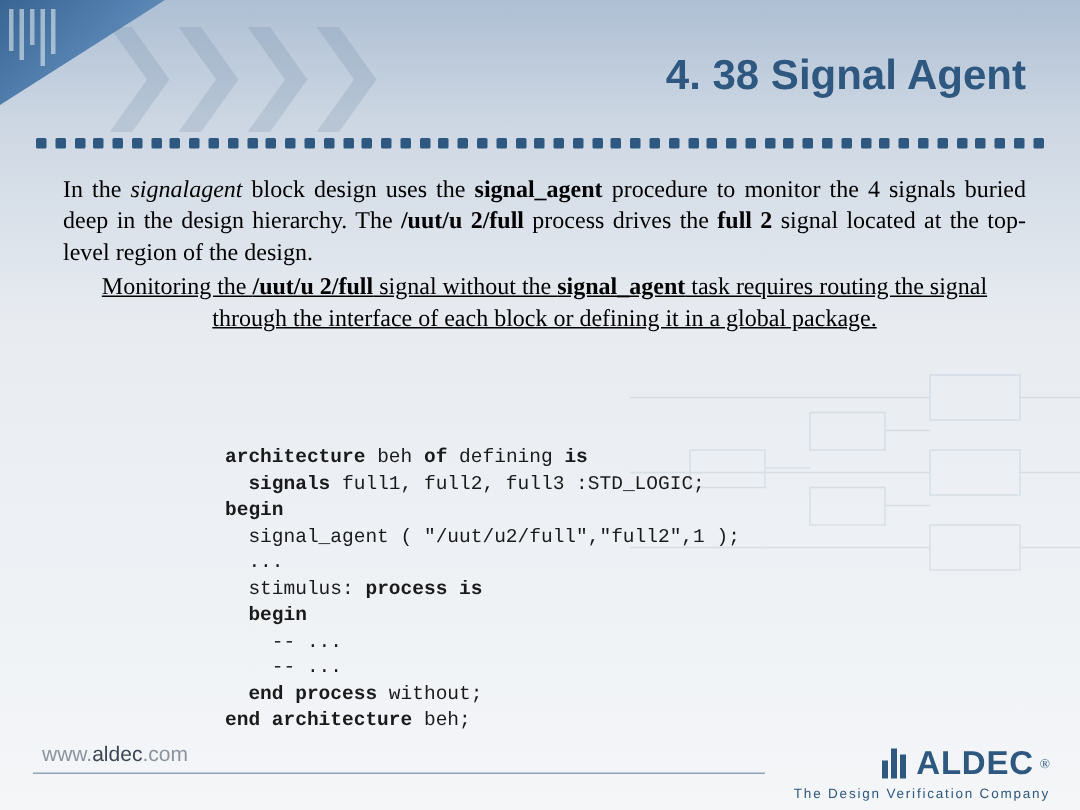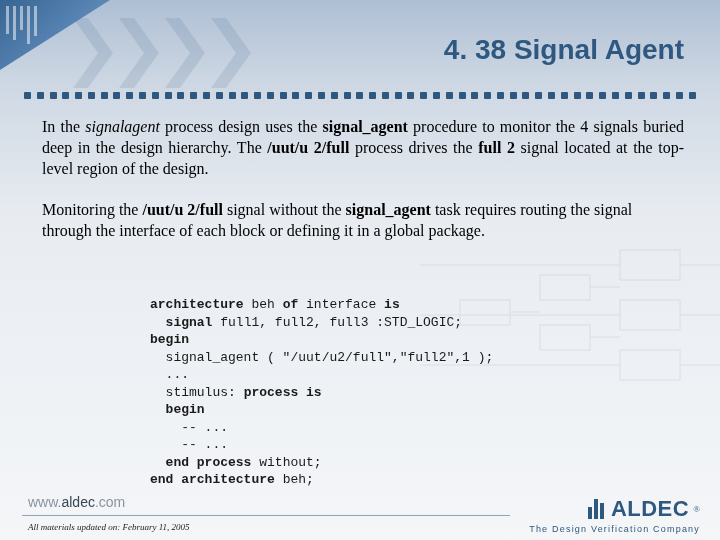--- a/index.html
+++ b/index.html
@@ -40,21 +40,21 @@
     display: flex; justify-content: space-between; align-items: center;
   }
   .dots span {
     width: 7px; height: 7px; background: #2e587f; border-radius: 1px;
   }
   .body-text {
     position: absolute; top: 116px; left: 42px; right: 36px;
     font-size: 16px; line-height: 1.32; color: #000;
     text-align: justify;
   }
-  .body-text .p2 { margin-top: 20px; text-align: left; }
+  .body-text .p2 { margin-top: 2px; text-align: center; text-decoration: underline; }
   .italic { font-style: italic; }
   .bold { font-weight: 700; }
   .code-block {
     position: absolute; top: 296px; left: 150px;
     font-family: 'Courier New', Courier, monospace;
     font-size: 13px; line-height: 1.35; color: #1a1a1a;
     white-space: pre;
   }
   .code-block .kw { font-weight: 700; }
   .footer {
@@ -200,45 +200,44 @@
       <span></span>
       <span></span>
       <span></span>
     <span></span>
       <span></span>
       <span></span>
   </div>
 
   <div class="body-text">
     <div class="p1">
-      <span>In the </span><span class="italic">signalagent</span><span> process design uses the </span><span class="bold">signal_agent</span><span> procedure to monitor the 4 signals buried deep in the design hierarchy. The </span><span class="bold">/uut/u 2/full</span><span> process drives the </span><span class="bold">full 2</span><span> signal located at the top-level region of the design.</span>
+      <span>In the </span><span class="italic">signalagent</span><span> block design uses the </span><span class="bold">signal_agent</span><span> procedure to monitor the 4 signals buried deep in the design hierarchy. The </span><span class="bold">/uut/u 2/full</span><span> process drives the </span><span class="bold">full 2</span><span> signal located at the top-level region of the design.</span>
     </div>
     <div class="p2">
       <span>Monitoring the </span><span class="bold">/uut/u 2/full</span><span> signal without the </span><span class="bold">signal_agent</span><span> task requires routing the signal through the interface of each block or defining it in a global package.</span>
     </div>
   </div>
 
-  <div class="code-block"><span class="kw">architecture</span><span> beh </span><span class="kw">of</span><span> interface </span><span class="kw">is</span>
-<span class="kw">  signal</span><span> full1, full2, full3 :STD_LOGIC;</span>
+  <div class="code-block"><span class="kw">architecture</span><span> beh </span><span class="kw">of</span><span> defining </span><span class="kw">is</span>
+<span class="kw">  signals</span><span> full1, full2, full3 :STD_LOGIC;</span>
 <span class="kw">begin</span>
 <span>  signal_agent ( "/uut/u2/full","full2",1 );</span>
 <span>  ...</span>
 <span>  stimulus: </span><span class="kw">process is</span>
 <span class="kw">  begin</span>
 <span>    -- ...</span>
 <span>    -- ...</span>
 <span class="kw">  end process</span><span> without;</span>
 <span class="kw">end architecture</span><span> beh;</span></div>
 
   <div class="footer">
     <div class="footer-url">
       <span>www.</span><span class="dark">aldec</span><span>.com</span>
     </div>
     <div class="footer-rule"></div>
-    <div class="footer-updated">All materials updated on: February 11, 2005</div>
     <div class="logo">
       <span class="logo-mark">
           <span></span>
           <span></span>
           <span></span>
         </span>
       <span class="logo-text">ALDEC</span>
         <span class="logo-r">®</span>
     </div>
     <div class="tagline">The Design Verification Company</div>

